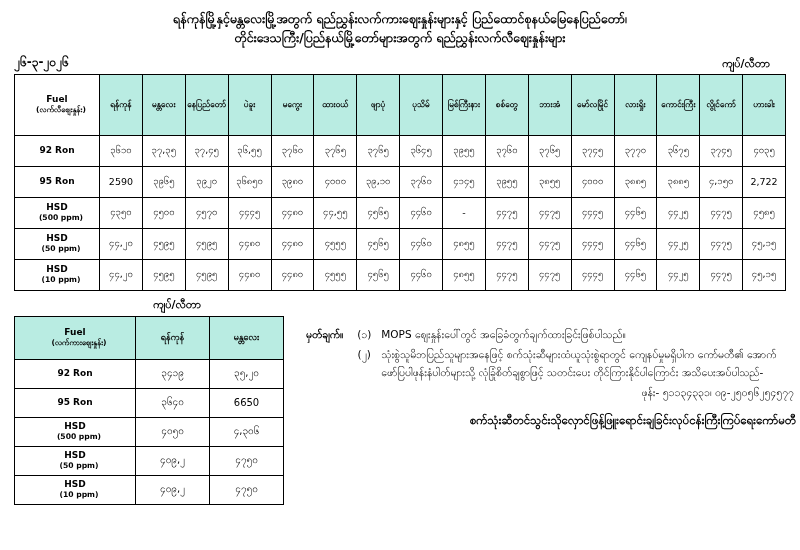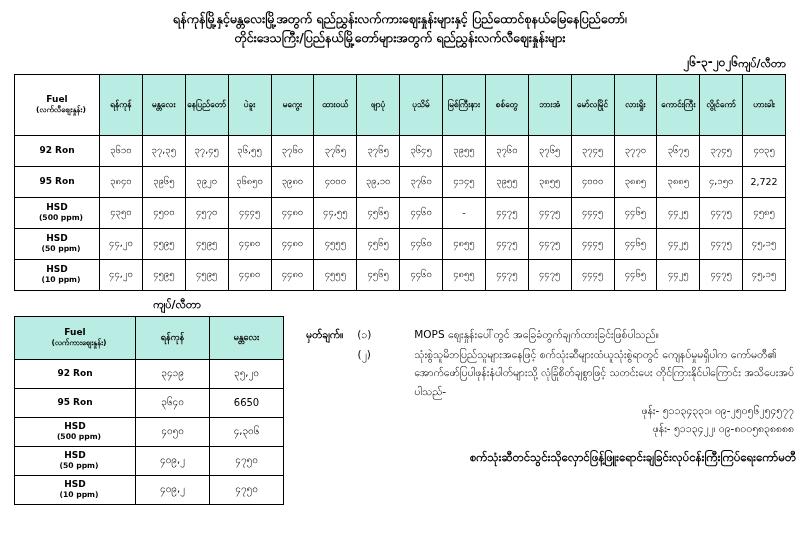--- a/index.html
+++ b/index.html
@@ -25,23 +25,23 @@
     padding-top: 10px;
   }
   .title-line {
     font-size: 12.5px;
     font-weight: bold;
     line-height: 1.5;
     color: #000;
   }
   .subtitle-row {
     display: flex;
-    justify-content: flex-end;
+    justify-content: space-between;
     align-items: flex-end;
-    padding: 6px 14px 2px 14px;
+    padding: 6px 30px 2px 14px;
   }
   .date-text {
     font-size: 12px;
     font-weight: bold;
   }
   .unit-text {
     font-size: 11px;
     font-weight: bold;
   }
   table.fuel {
@@ -157,21 +157,20 @@
     font-weight: bold;
     padding-right: 4px;
   }
   .note-num {
     width: 34px;
     flex: 0 0 34px;
     text-align: center;
   }
   .note-text {
     flex: 1;
-    margin-left: 33px;
   }
   .phone-line {
     text-align: right;
     font-size: 10.5px;
     line-height: 1.7;
     padding-right: 6px;
   }
   .footer-org {
     text-align: right;
     font-size: 11.5px;
@@ -239,21 +238,21 @@
         <td class="val">၃၇၄၅</td>
         <td class="val">၃၇၇၀</td>
         <td class="val">၃၆၇၅</td>
         <td class="val">၃၇၄၅</td>
         <td class="val">၄၀၃၅</td>
       </tr>
       <tr>
         <td class="rowlabel">
           <div>95 Ron</div>
         </td>
-        <td class="val">၃၈၄၀</td>
+        <td class="val">2590</td>
         <td class="val">၃၉၆၅</td>
         <td class="val">၃၉၂၀</td>
         <td class="val">၃၆၈၅၀</td>
         <td class="val">၃၉၈၀</td>
         <td class="val">၄၀၀၀</td>
         <td class="val">၃၉,၁၀</td>
         <td class="val">၃၇၆၀</td>
         <td class="val">၄၁၄၅</td>
         <td class="val">၃၉၅၅</td>
         <td class="val">၃၈၅၅</td>
@@ -395,18 +394,17 @@
         <div class="note-label">မှတ်ချက်။</div>
         <div class="note-num">(၁)</div>
         <div class="note-text">MOPS ဈေးနှုန်းပေါ်တွင် အခြေခံတွက်ချက်ထားခြင်းဖြစ်ပါသည်။</div>
       </div>
       <div class="note-row">
         <div class="note-label" style="visibility:hidden">မှတ်ချက်။</div>
         <div class="note-num">(၂)</div>
         <div class="note-text">သုံးစွဲသူမိဘပြည်သူများအနေဖြင့် စက်သုံးဆီများထံယူသုံးစွဲရာတွင် ကျေနပ်မှုမရှိပါက ကော်မတီ၏ အောက်ဖော်ပြပါဖုန်းနံပါတ်များသို့ လုံခြုံစိတ်ချစွာဖြင့် သတင်းပေး တိုင်ကြားနိုင်ပါကြောင်း အသိပေးအပ်ပါသည်-</div>
       </div>
       <div class="phone-line">ဖုန်း- ၅၁၁၃၄၃၃၁၊ ၀၉-၂၅၀၅၆၂၅၄၅၇၇</div>
-      <div class="phone-line">ဖုန်း- ၅၁၁၃၄၂၂၊ ၀၉-၈၀၀၅၈၃၈၈၈၈</div>
       <div class="footer-org">စက်သုံးဆီတင်သွင်းသိုလှောင်ဖြန့်ဖြူးရောင်းချခြင်းလုပ်ငန်းကြီးကြပ်ရေးကော်မတီ</div>
     </div>
 
   </div>
 </div>
 
 </body></html>

